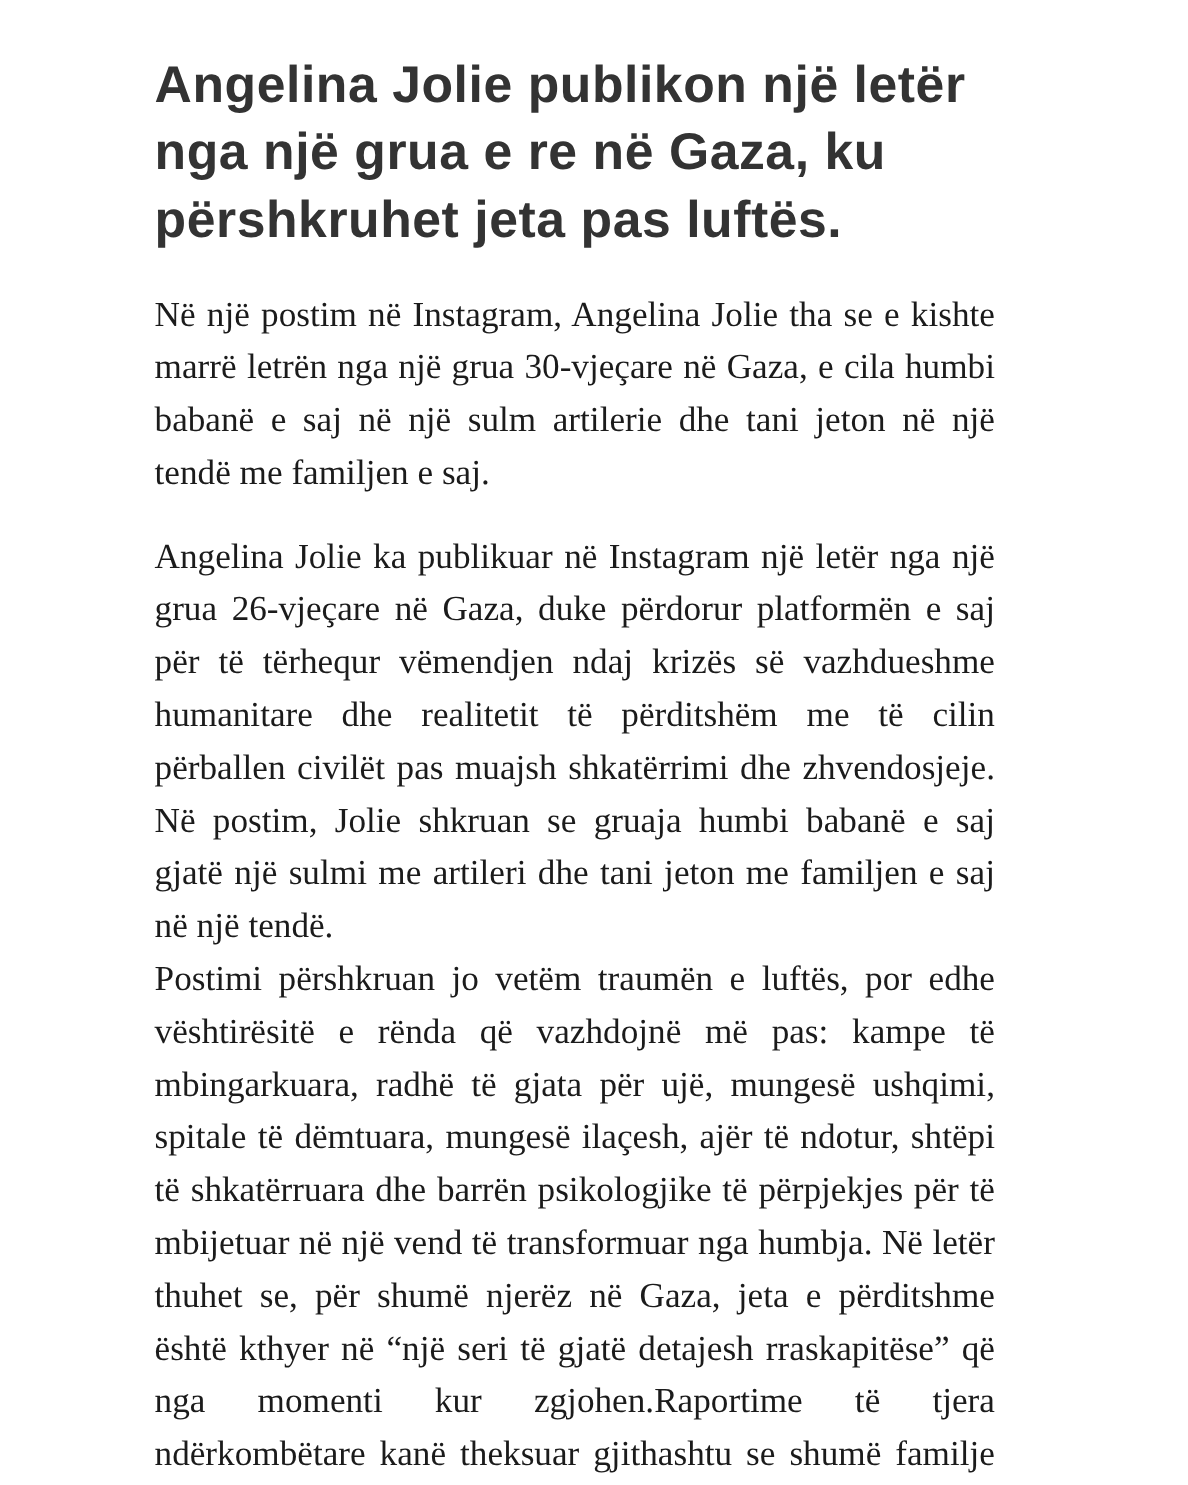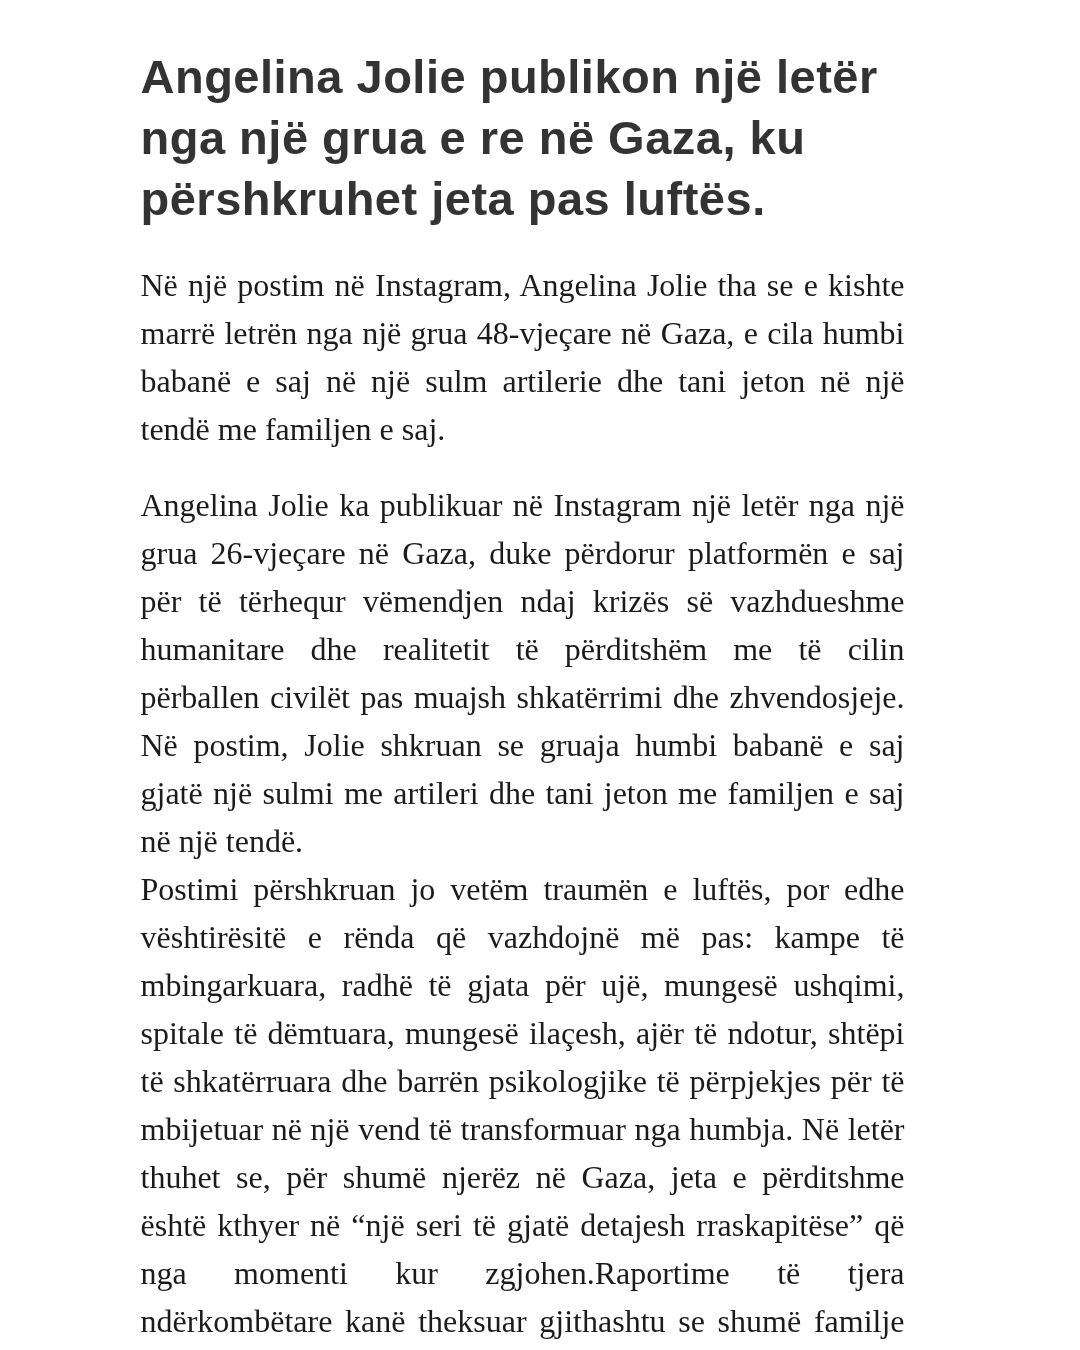--- a/index.html
+++ b/index.html
@@ -39,17 +39,17 @@
     margin-bottom: 28px;
   }
 </style>
 </head>
 <body>
 
 <div class="page">
   <h1 class="article-title">Angelina Jolie publikon një letër nga një grua e re në Gaza, ku përshkruhet jeta pas luftës.</h1>
 
   <div class="article-body">
-    <p class="para-gap-after">Në një postim në Instagram, Angelina Jolie tha se e kishte marrë letrën nga një grua 48-vjeçare në Gaza, e cila humbi babanë e saj në një sulm artilerie dhe tani jeton në një tendë me familjen e saj.</p>
+    <p class="para-gap-after">Në një postim në Instagram, Angelina Jolie tha se e kishte marrë letrën nga një grua 30-vjeçare në Gaza, e cila humbi babanë e saj në një sulm artilerie dhe tani jeton në një tendë me familjen e saj.</p>
     <p>Angelina Jolie ka publikuar në Instagram një letër nga një grua 26-vjeçare në Gaza, duke përdorur platformën e saj për të tërhequr vëmendjen ndaj krizës së vazhdueshme humanitare dhe realitetit të përditshëm me të cilin përballen civilët pas muajsh shkatërrimi dhe zhvendosjeje. Në postim, Jolie shkruan se gruaja humbi babanë e saj gjatë një sulmi me artileri dhe tani jeton me familjen e saj në një tendë.</p>
     <p>Postimi përshkruan jo vetëm traumën e luftës, por edhe vështirësitë e rënda që vazhdojnë më pas: kampe të mbingarkuara, radhë të gjata për ujë, mungesë ushqimi, spitale të dëmtuara, mungesë ilaçesh, ajër të ndotur, shtëpi të shkatërruara dhe barrën psikologjike të përpjekjes për të mbijetuar në një vend të transformuar nga humbja. Në letër thuhet se, për shumë njerëz në Gaza, jeta e përditshme është kthyer në “një seri të gjatë detajesh rraskapitëse” që nga momenti kur zgjohen.Raportime të tjera ndërkombëtare kanë theksuar gjithashtu se shumë familje në Gaza vazhdojnë të jetojnë në strehime të përkohshme, ndërsa qasja në ushqim, kujdes shëndetësor, energji elektrike dhe ujë të sigurt mbetet thellësisht e kufizuar.</p>
   </div>
 </div>
 
 </body></html>

